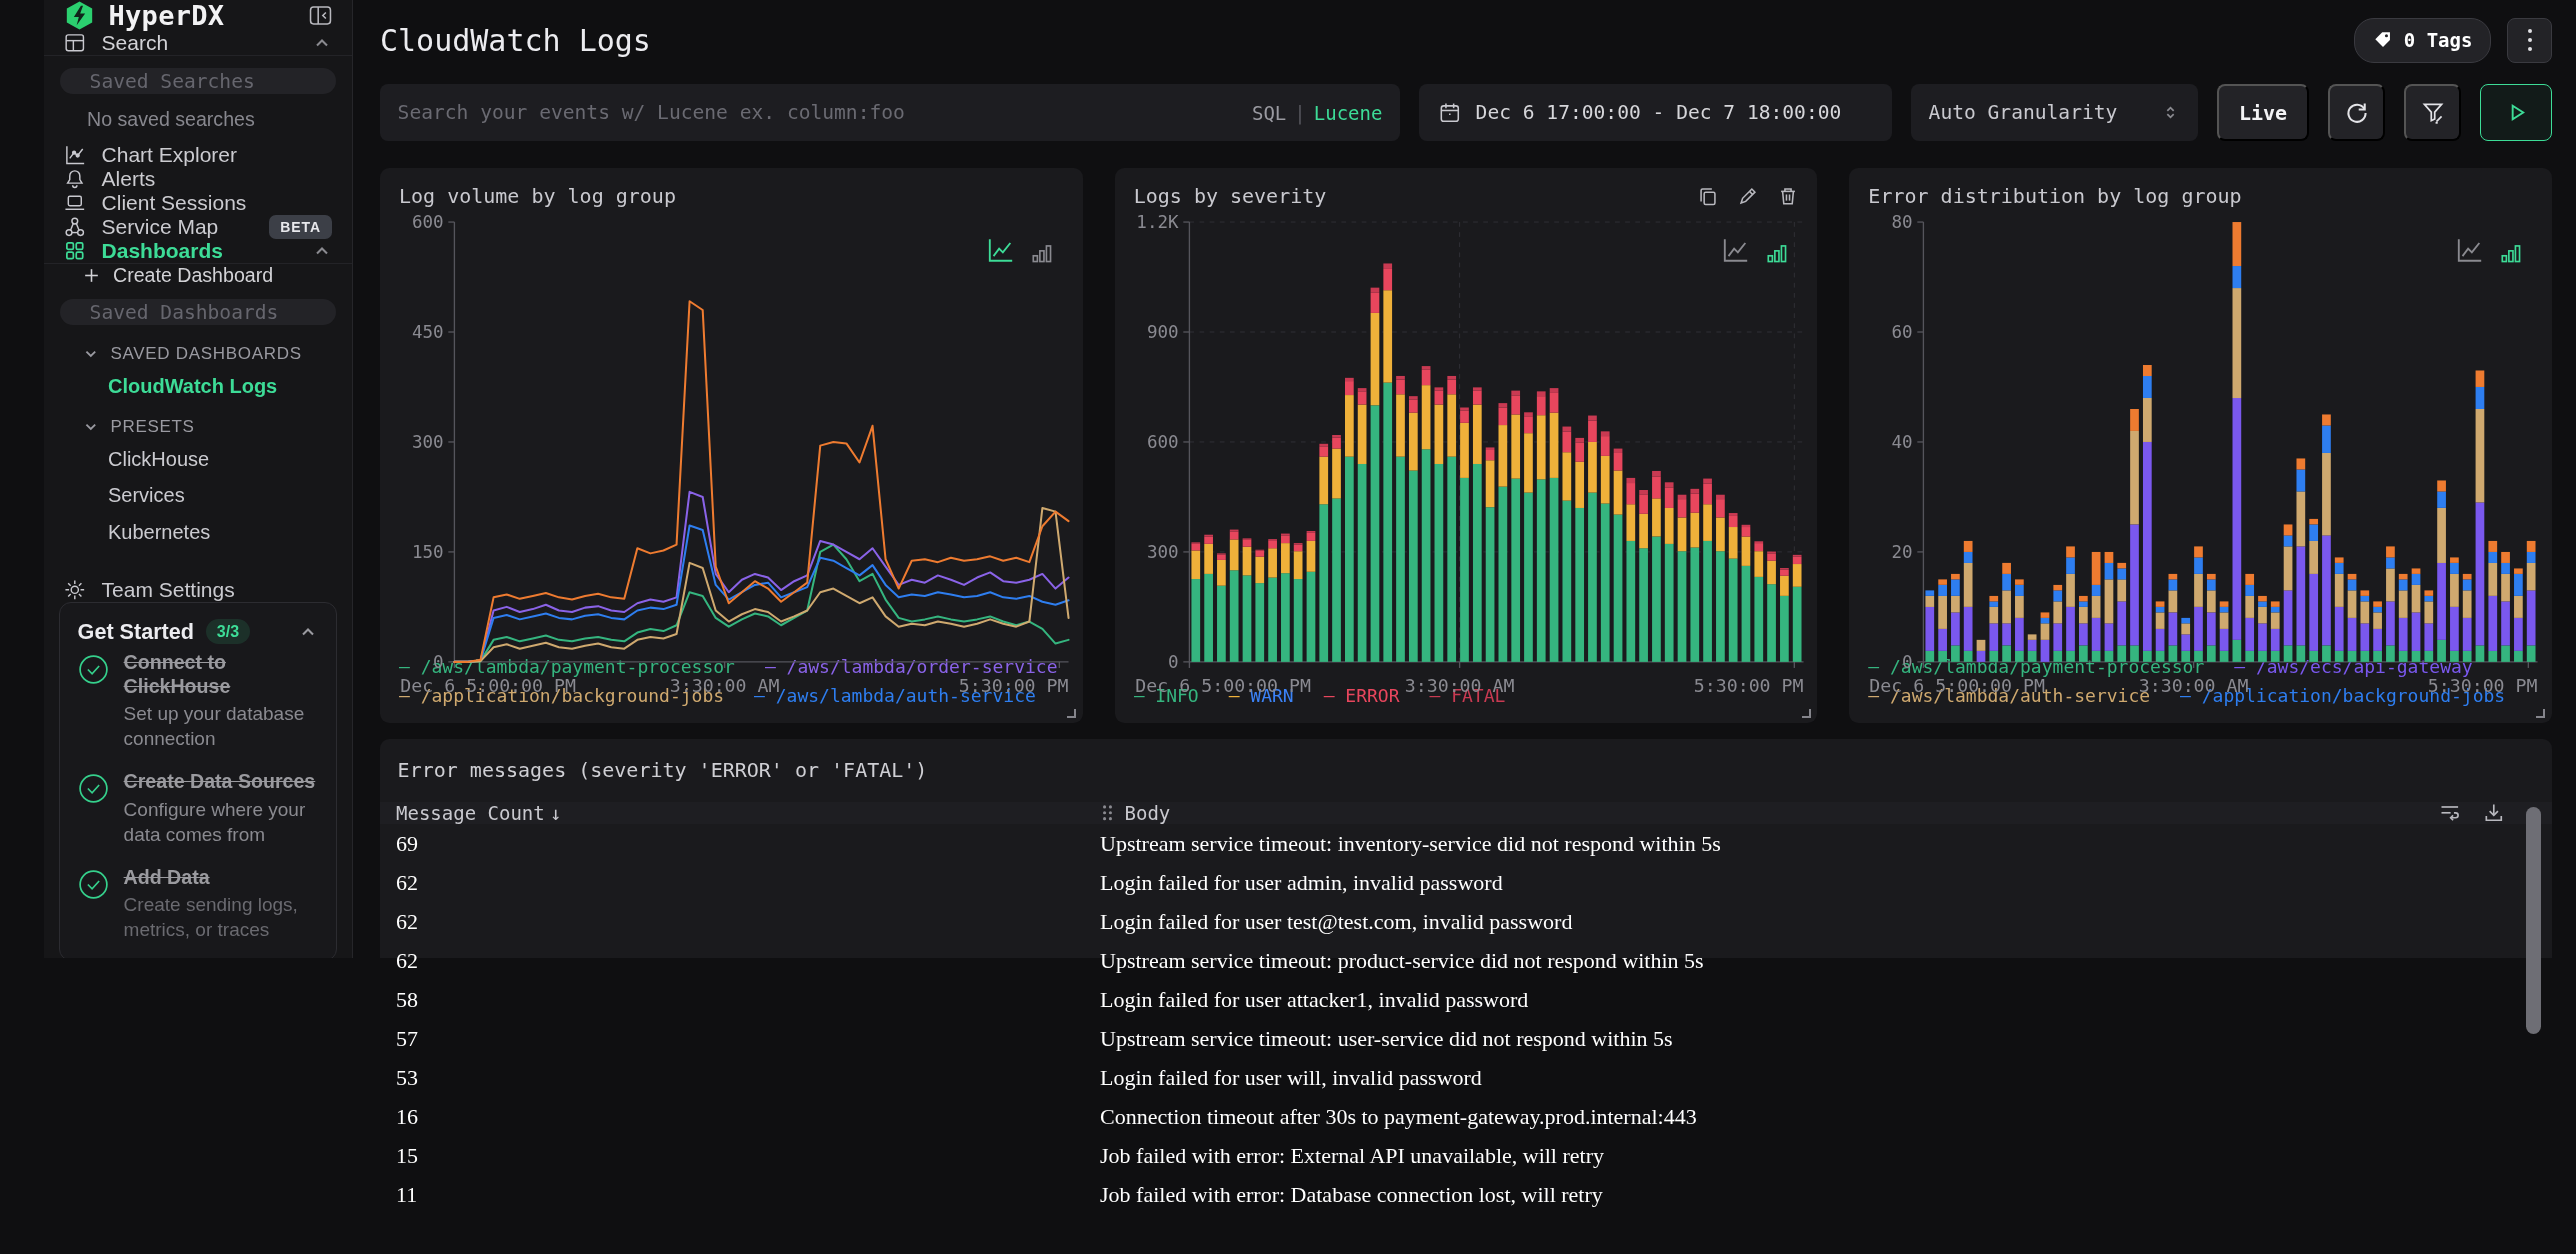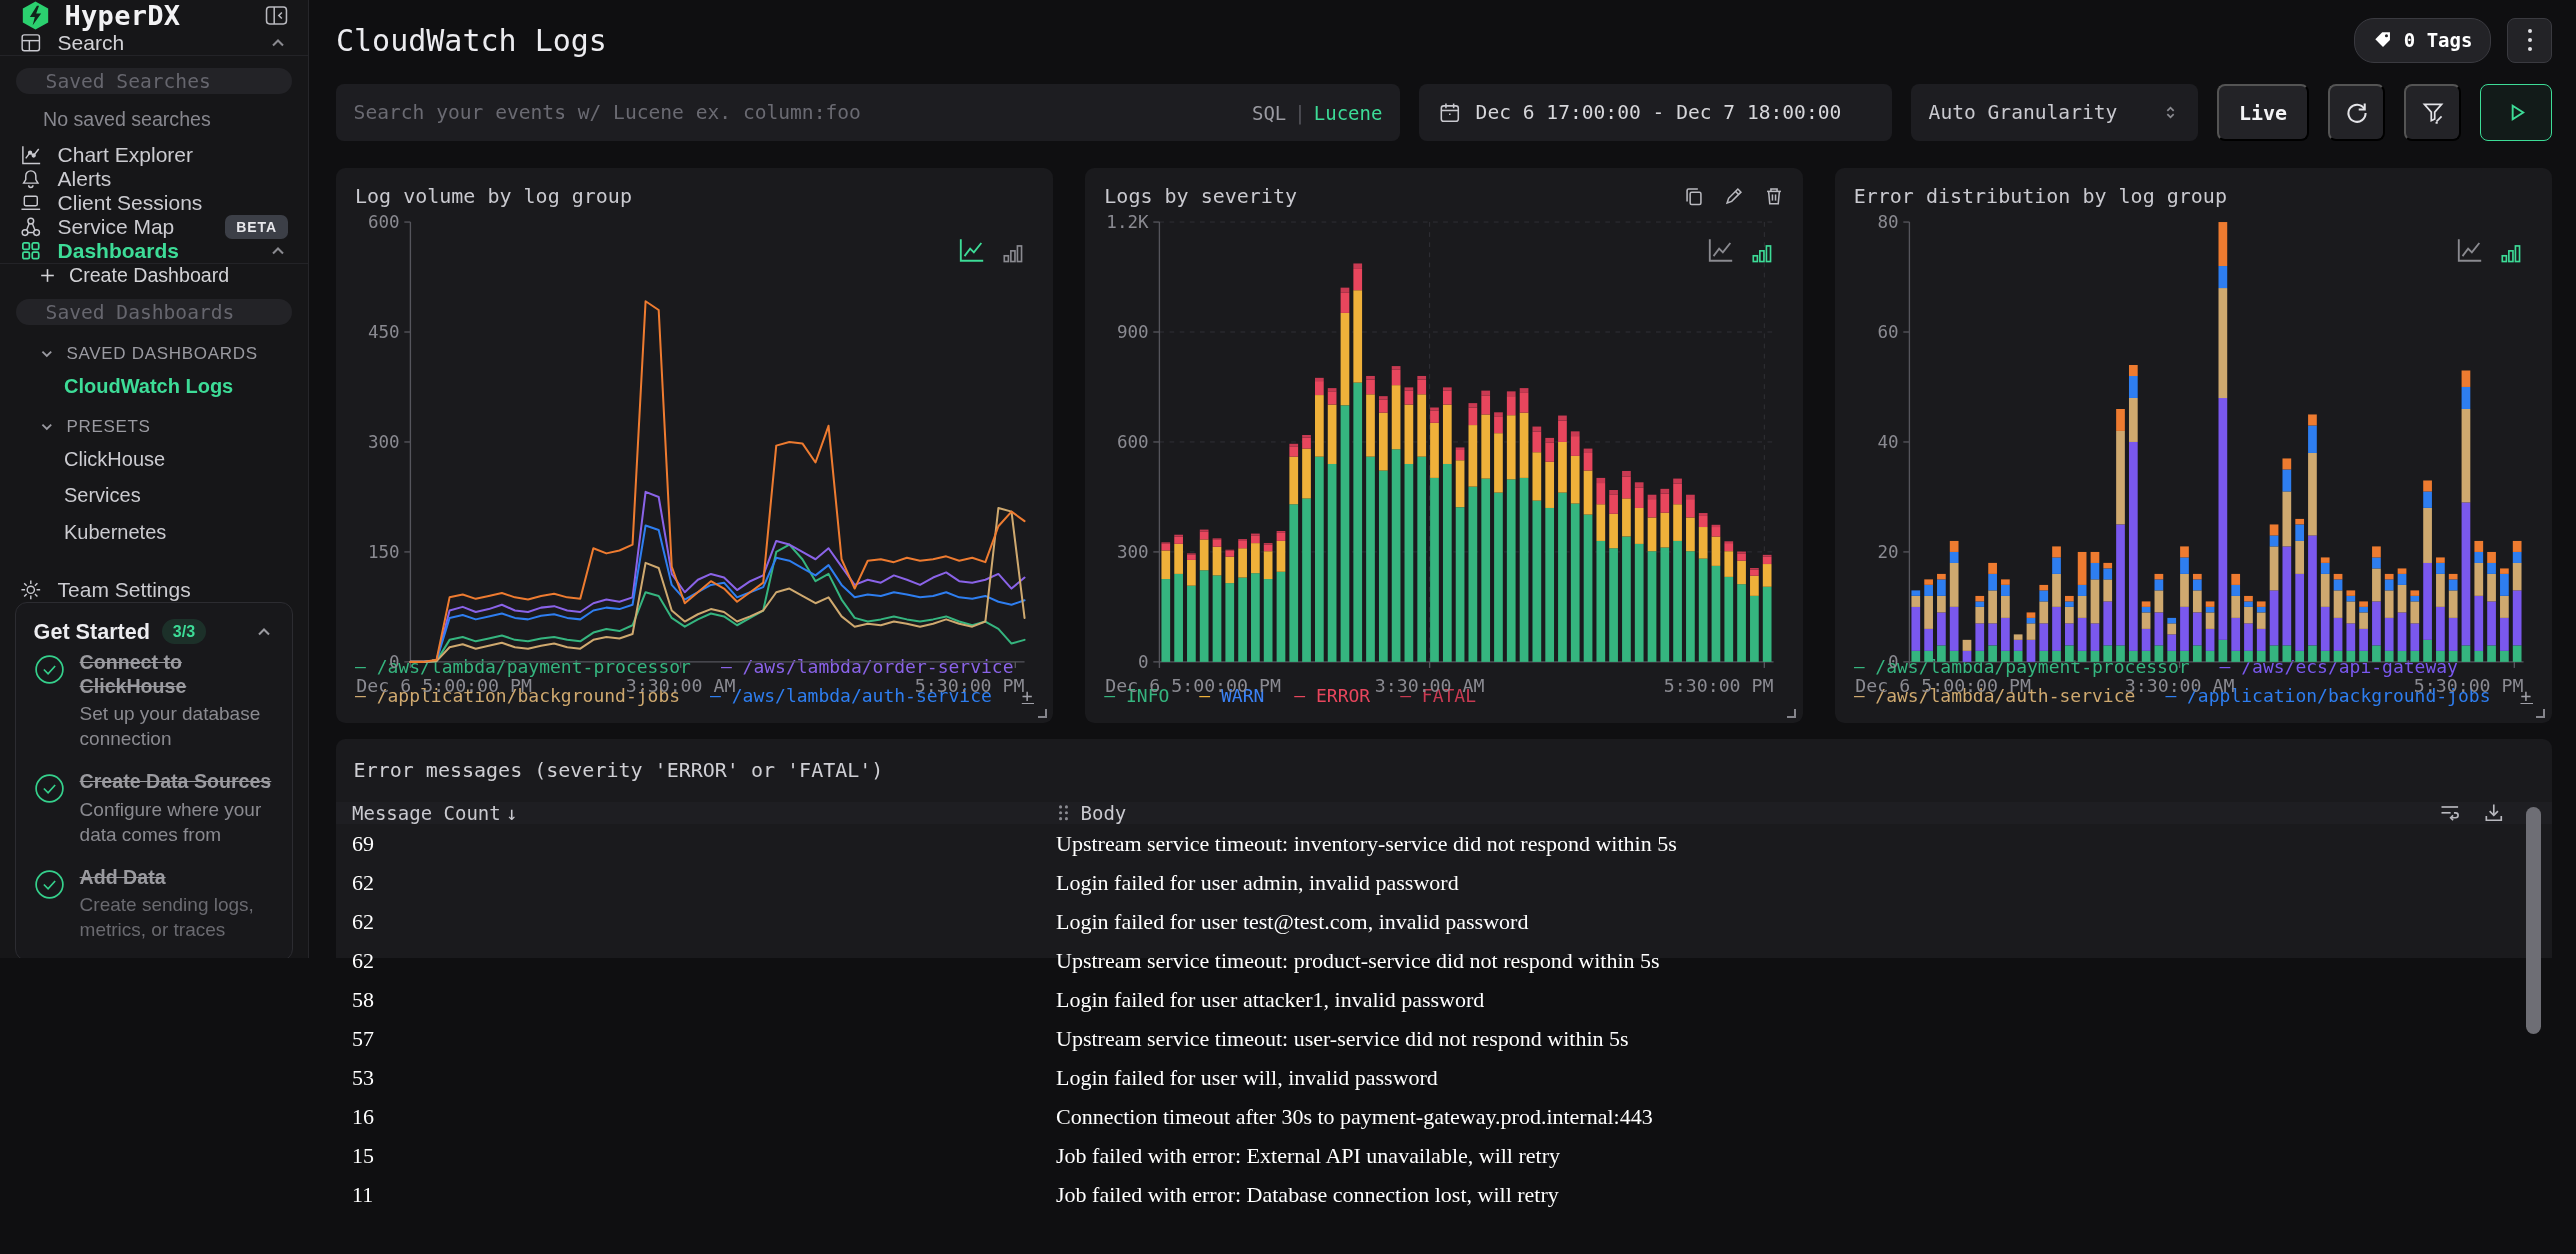--- a/index.html
+++ b/index.html
@@ -1,19 +1,19 @@
 <!DOCTYPE html>
 <html style="font-size:10.8px"><head>
 <meta charset="utf-8">
 <style>
   * { margin:0; padding:0; box-sizing:border-box; }
   html,body { width:2576px; height:1254px; overflow:hidden; background:#0f0f11; }
   body { font-family:"Liberation Sans", sans-serif; color:#d8d8dc; }
   .mono { font-family:"DejaVu Sans Mono", monospace; }
-  #app { position:relative; width:2576px; height:958px; display:flex; }
+  #app { position:relative; width:2576px; height:958px; display:flex;padding-left:44px; }
 
   
   .sidebar { width:309px; min-width:309px; height:100%; background:#161618; border-right:0.7px solid #26262a;
              display:flex; flex-direction:column; overflow:hidden; position:relative; }
   .sb-logo-row { display:flex; align-items:center; height:70px; padding:0 20px; gap:13.5px; }
   .sb-logo-title { font-weight:700; font-size:27px; color:#f2f2f4; letter-spacing:0.3px; font-family:"DejaVu Sans Mono", monospace;}
   .sb-collapse { margin-left:auto; cursor:pointer; display:flex; }
   .sb-section-row { display:flex; align-items:center; height:45px; padding:0 20px; gap:16px; font-size:21px; color:#d2d2d6; cursor:pointer; }
   .sb-divider { border-bottom:0.7px solid #232327; }
   .sb-chev { margin-left:auto; display:flex; }

